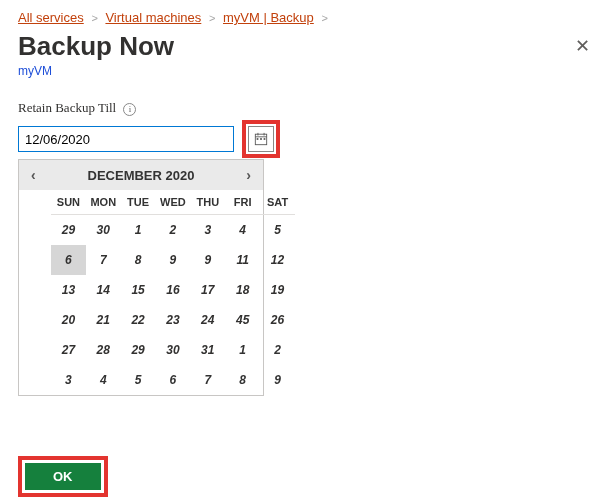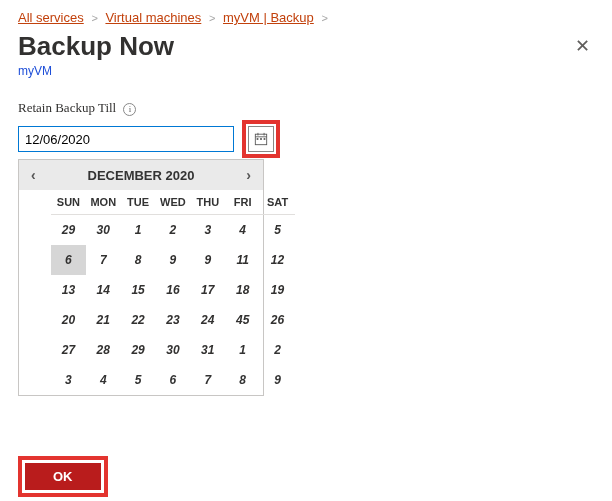--- a/index.html
+++ b/index.html
@@ -55,21 +55,21 @@
   }
   .cal-grid td {
     text-align:center; width:14.28%; height:30px; font-size:12px; font-weight:600;
     cursor:pointer; color:#323130;font-style:italic;
   }
   .cal-grid td.other { color:#333; font-weight:600;}
   .cal-grid td.selected { background:#d6d6d6; }
   .footer { margin-top: 60px; }
   .ok-wrap { display:inline-block; border:4px solid #e3342f; padding:3px;}
   .ok-btn {
-    background:#b91c1c; color:#fff; border:none; font-size:13px;
+    background:#15803d; color:#fff; border:none; font-size:13px;
     font-weight:600; padding:6px 28px; cursor:pointer;
   }
 </style>
 </head>
 <body>
 
 <div class="wrap">
   <div class="breadcrumb">
     <span class="crumb">All services</span>
     <span class="sep">&gt;</span>

